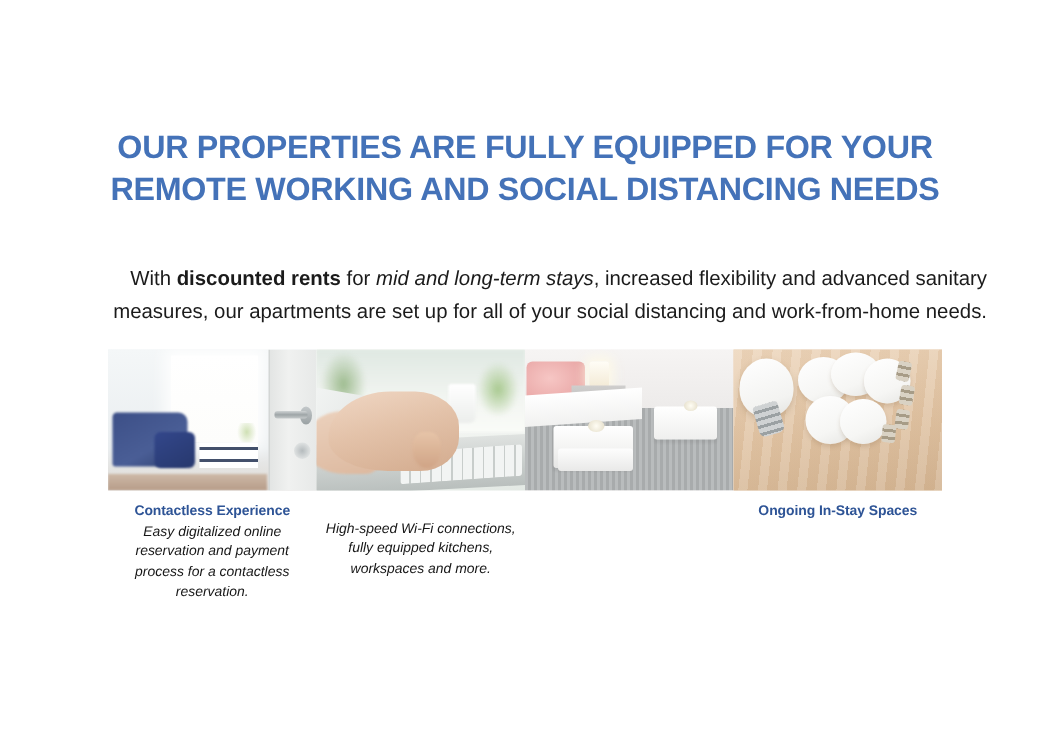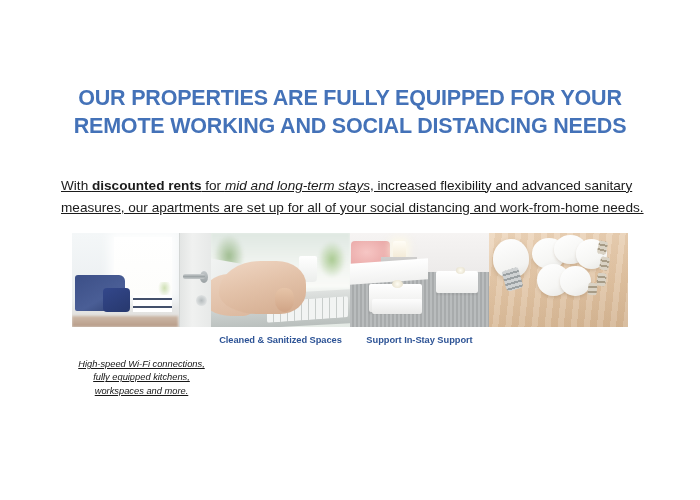--- a/index.html
+++ b/index.html
@@ -26,28 +26,27 @@
     font-weight: bold;
     font-size: 21.5px;
     line-height: 28px;
     letter-spacing: -0.2px;
   }
   .headline .line { display: block; white-space: nowrap; }
 
   
   .intro {
     position: absolute;
-    left: 61px;
+    left: 48px;
     top: 161px;
     width: 610px;
-    text-align: left;
+    text-align: right;
     color: #1b1b1b;
     font-size: 13.6px;
     line-height: 22px;
-    text-decoration: underline;
   }
   .intro b { font-weight: bold; }
   .intro i { font-style: italic; }
 
   
   .strip {
     position: absolute;
     left: 72px;
     top: 233px;
     width: 556px;
@@ -302,21 +301,21 @@
     line-height: 13px;
     letter-spacing: -0.05px;
   }
   .cap-body {
     color: #161616;
     font-style: italic;
     font-size: 9.3px;
     line-height: 13.4px;
     margin-top: 1px;
   }
-  .cap-body.gap { margin-top: 24px; text-decoration: underline; }
+  .cap-body.gap { margin-top: 12px; }
 </style>
 </head>
 <body>
 
 <div class="headline">
   <span class="line">OUR PROPERTIES ARE FULLY EQUIPPED FOR YOUR</span>
   <span class="line">REMOTE WORKING AND SOCIAL DISTANCING NEEDS</span>
 </div>
 
 <p class="intro">
@@ -380,26 +379,29 @@
       <div class="screw s2"></div>
       <div class="screw s3"></div>
       <div class="screw s4"></div>
     </div>
   </div>
 
 </div>
 
 <div class="captions">
 
+  <div class="caption">
+    <div class="cap-title">Contactless Experience</div>
+    <div class="cap-body">Easy digitalized online reservation and payment process for a contactless reservation.</div>
+  </div>
 
   <div class="caption">
     <div class="cap-body gap">High-speed Wi-Fi connections, fully equipped kitchens, workspaces and more.</div>
   </div>
 
   <div class="caption">
-    <div class="cap-title">Cleaned &amp; Sanitized Spaces</div>
   </div>
 
   <div class="caption">
-    <div class="cap-title">Support In-Stay Support</div>
+    <div class="cap-title">Ongoing In-Stay Spaces</div>
   </div>
 
 </div>
 
 </body></html>

